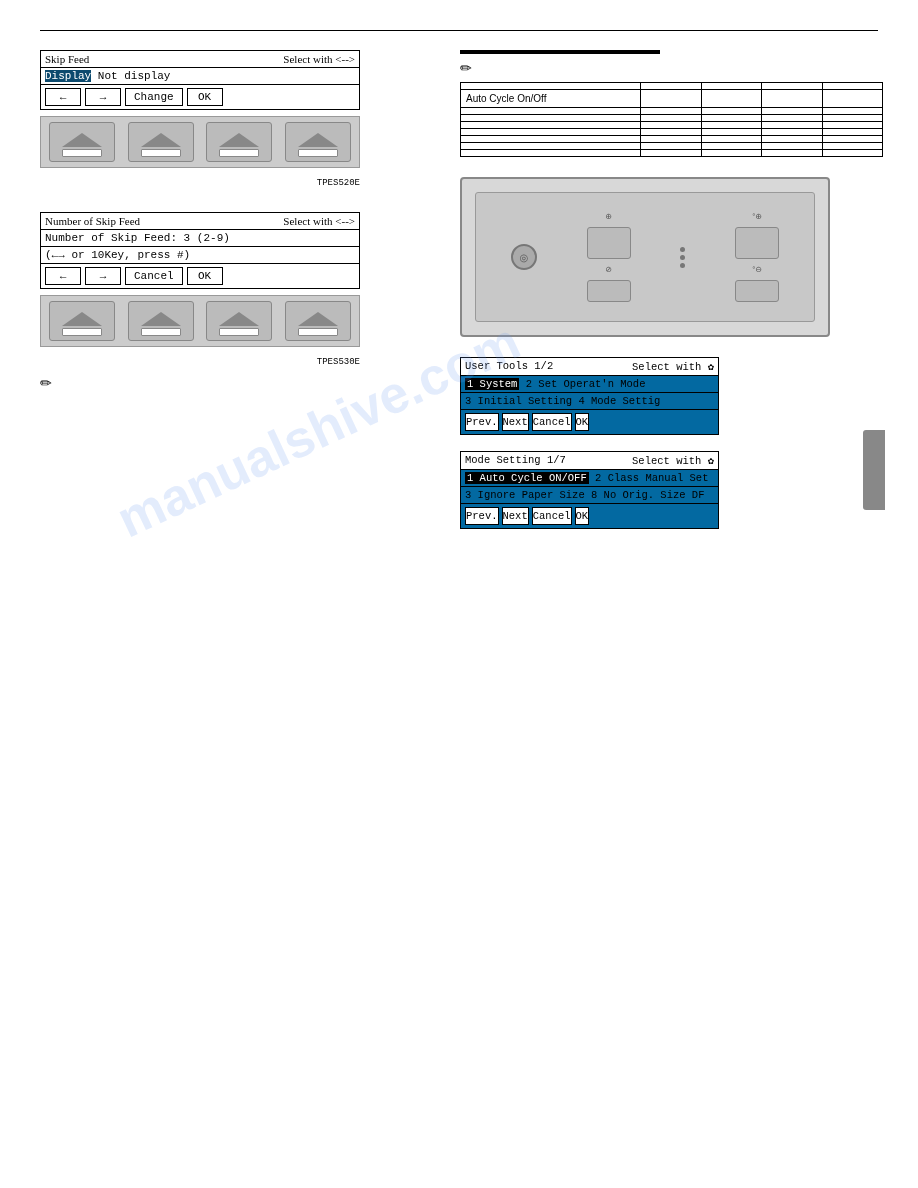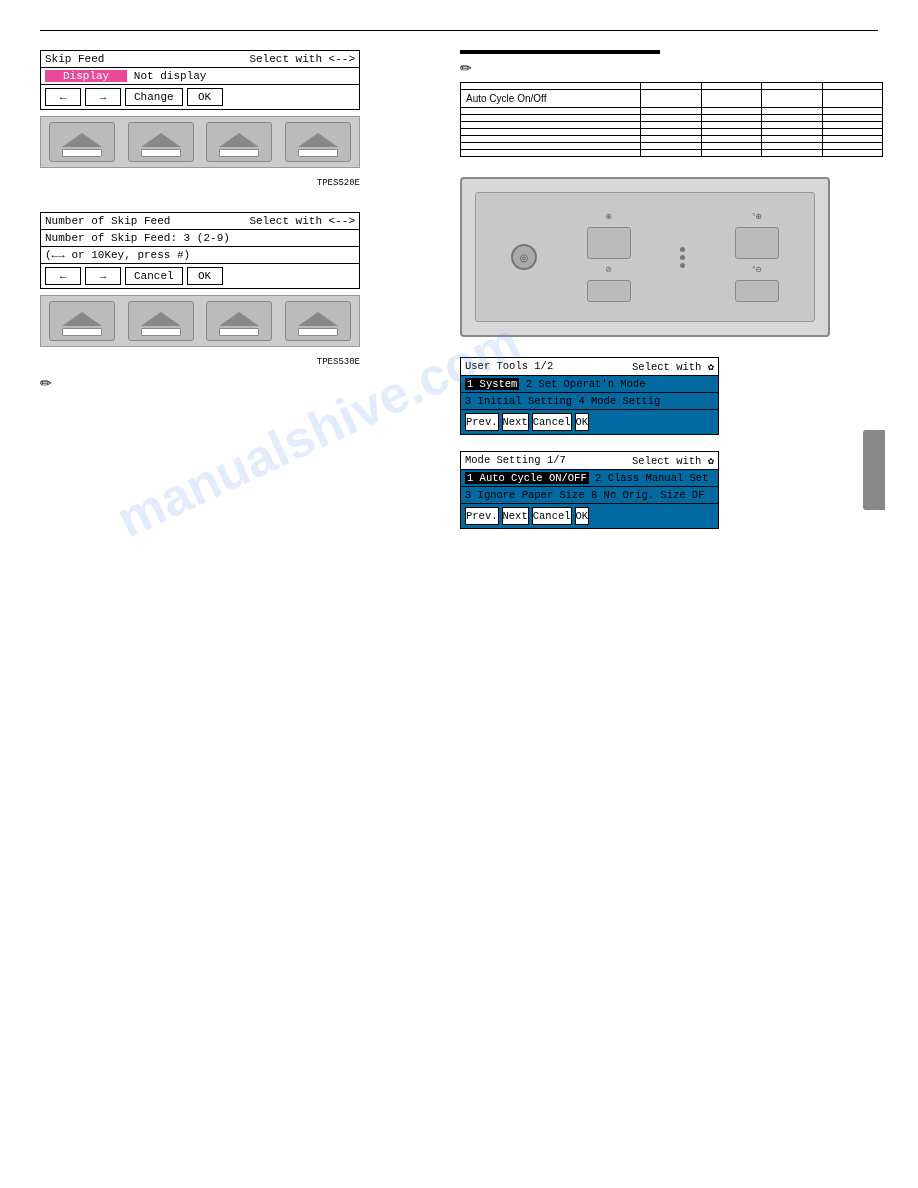--- a/index.html
+++ b/index.html
@@ -38,29 +38,30 @@
       font-size: 11px;
       font-family: 'Courier New', monospace;
       background: #fff;
     }
     .screen-box .title-row {
       display: flex;
       justify-content: space-between;
       padding: 2px 4px;
       border-bottom: 1px solid #000;
       background: #fff;
+      font-family: Liberation Serif, serif;
     }
     .screen-box .content-row {
       padding: 2px 4px;
       border-bottom: 1px solid #000;
     }
     .screen-box .highlight {
-      background: #ec4899;
+      background: #0c4a6e;
       color: #fff;
-      padding: 0 18px;
+      padding: 0 0;
       text-align: right;
     }
     .screen-box .button-row {
       display: flex;
       gap: 4px;
       padding: 3px 4px;
     }
     .screen-btn {
       border: 1.5px solid #000;
       padding: 2px 8px;

